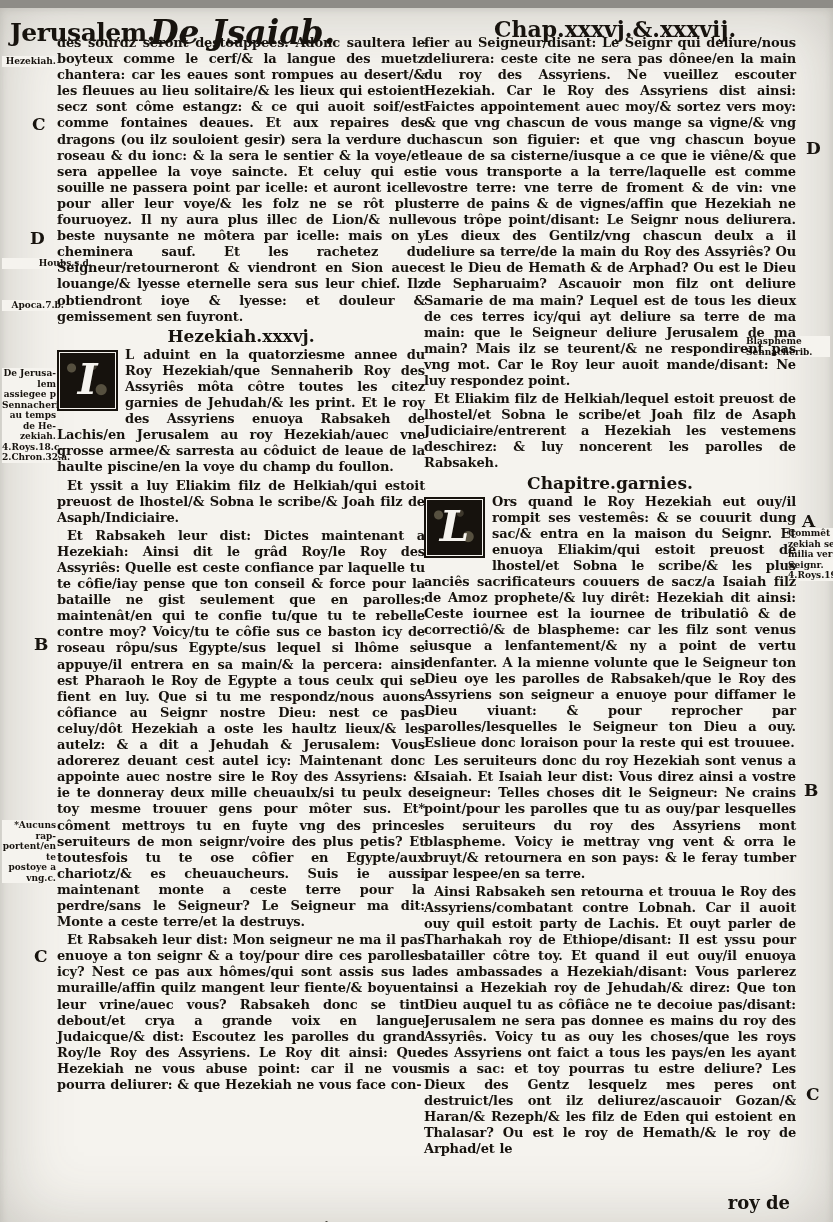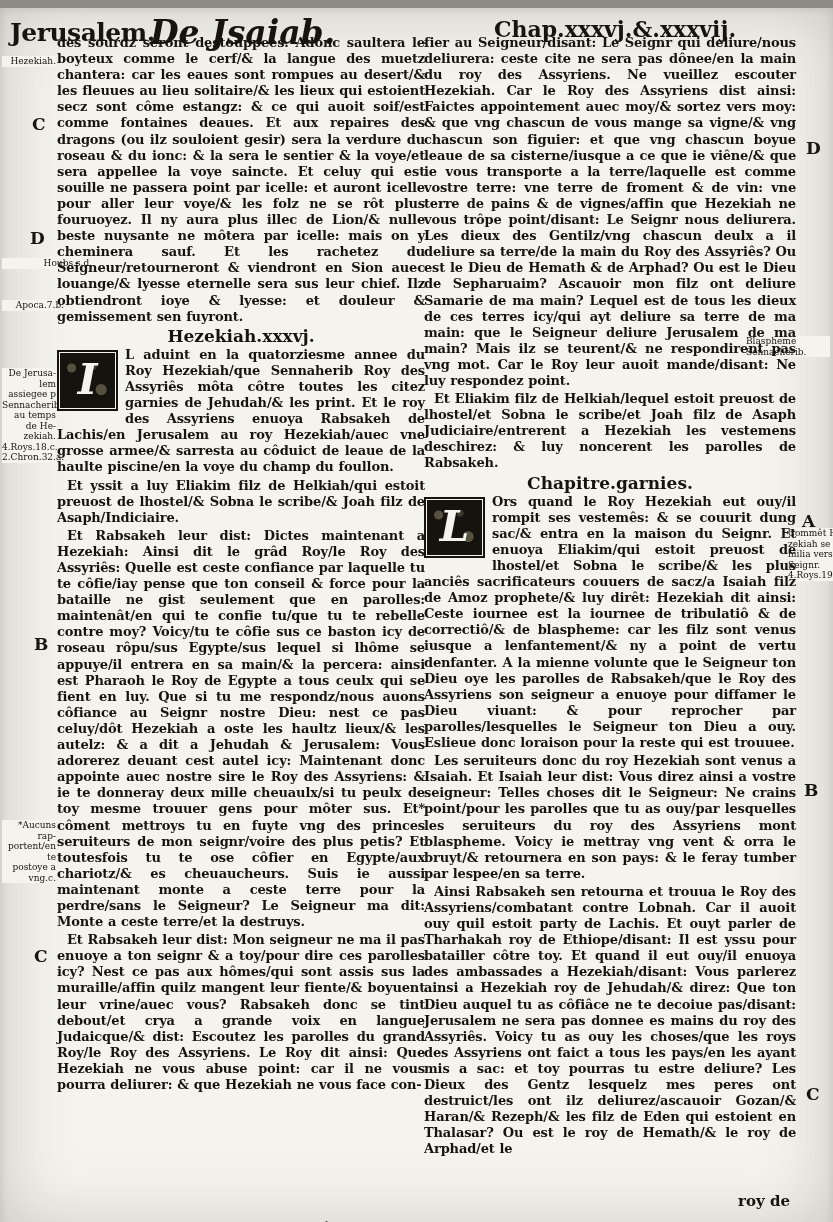--- a/index.html
+++ b/index.html
@@ -31,25 +31,25 @@
       radial-gradient(circle at 22% 28%, #56503f 0 4px, rgba(0,0,0,0) 5px),
       radial-gradient(circle at 74% 66%, #56503f 0 5px, rgba(0,0,0,0) 6px),
       radial-gradient(circle at 60% 25%, #3e382c 0 3px, rgba(0,0,0,0) 4px),
       #16120d;
     color:var(--paper,#f5f3ee);
     font-size:42px;line-height:55px;text-align:center;font-style:italic;
     border:2px solid #16120d;
     box-shadow:inset 0 0 0 1px var(--paper,#f5f3ee);
   }
   
-  .mnote{position:absolute;font-size:9px;line-height:10.5px;font-weight:normal;white-space:pre-line;background:var(--paper,#f5f3ee);}
+  .mnote{position:absolute;font-size:9px;line-height:10.5px;font-weight:bold;white-space:pre-line;background:var(--paper,#f5f3ee);}
   .mnote.mleft{left:2px;width:54px;text-align:right;}
   .mnote.mright{text-align:left;}
   .mletter{position:absolute;font-size:17px;font-weight:bold;}
-  .catchword{position:absolute;left:690px;top:1184px;width:100px;text-align:right;font-size:15px;font-weight:bold;}
+  .catchword{position:absolute;left:690px;top:1184px;width:100px;text-align:right;font-size:18px;font-weight:bold;}
   .speck{position:absolute;background:#3a362f;border-radius:50%;}
 </style>
 </head>
 <body>
 
 <div class="page">
 
   <div class="folio">Jerusalem.</div>
   <div class="booktitle">De Jsaiab.</div>
   <div class="chaphead">Chap.xxxvj.&amp;.xxxvij.</div>

